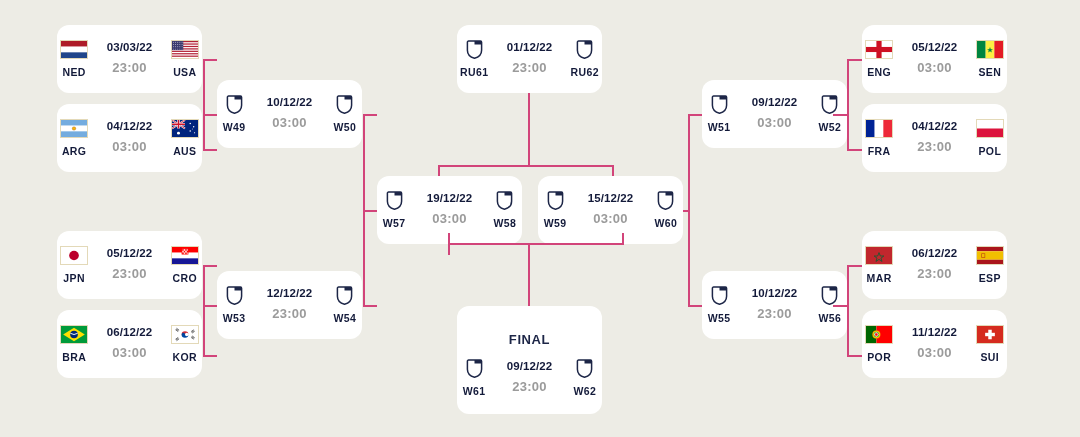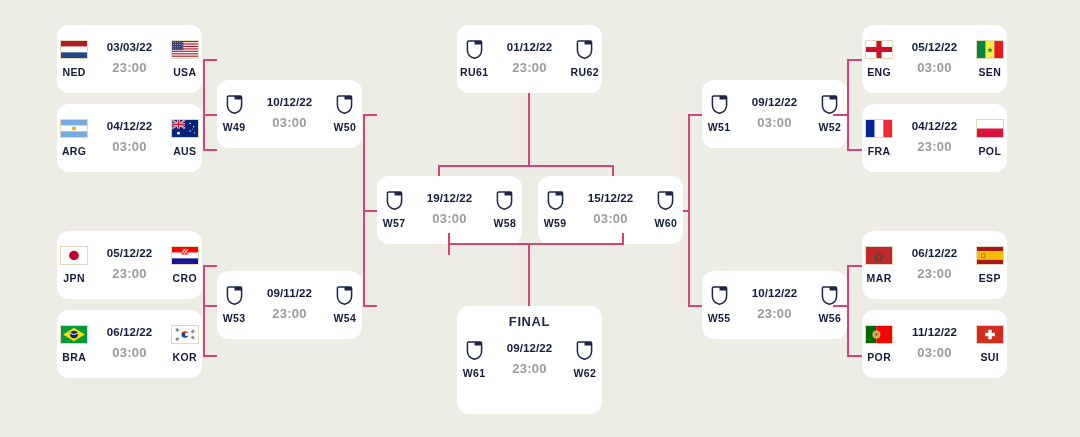--- a/index.html
+++ b/index.html
@@ -21,21 +21,21 @@
   .card{
     position:absolute;
     background:#ffffff;
     border-radius:12px;
     box-sizing:border-box;
     display:flex;
     flex-direction:column;
     align-items:center;
     justify-content:center;
   }
-  .card.final-card{justify-content:flex-start;padding-top:8px;}
+  .card.final-card{justify-content:flex-start;padding-top:26px;}
   .final-title{
     font-size:13px;font-weight:bold;color:#1d2647;
     letter-spacing:.6px;margin-bottom:12px;
   }
   .row{
     display:flex;align-items:flex-start;justify-content:center;
     gap:14px;width:100%;
   }
   .side{
     width:44px;display:flex;flex-direction:column;
@@ -347,21 +347,21 @@
       <span>
             <svg class="shield" viewBox="0 0 17 19" fill="none">
     <path d="M1.4 2.2 C1.4 1.6 1.9 1.1 2.5 1.1 L14.5 1.1 C15.1 1.1 15.6 1.6 15.6 2.2 L15.6 10.2 C15.6 14.6 12.4 17.2 8.5 18.2 C4.6 17.2 1.4 14.6 1.4 10.2 Z" stroke="#1d2647" stroke-width="1.5" stroke-linejoin="round" fill="none"></path>
     <path d="M15.6 5.0 L15.6 10.2 C15.6 14.6 12.4 17.2 8.5 18.2 L8.5 5.0 Z" fill="#1d2647" opacity="0"></path>
     <path d="M8.5 1.1 L14.5 1.1 C15.1 1.1 15.6 1.6 15.6 2.2 L15.6 4.4 L8.5 4.4 Z" fill="#1d2647"></path>
   </svg>
           </span>
       <span class="code">W53</span>
     </div>
       <div class="mid">
-        <span class="date">09/11/22</span>
+        <span class="date">12/12/22</span>
         <span class="time">23:00</span>
       </div>
       <div class="side">
       <span>
             <svg class="shield" viewBox="0 0 17 19" fill="none">
     <path d="M1.4 2.2 C1.4 1.6 1.9 1.1 2.5 1.1 L14.5 1.1 C15.1 1.1 15.6 1.6 15.6 2.2 L15.6 10.2 C15.6 14.6 12.4 17.2 8.5 18.2 C4.6 17.2 1.4 14.6 1.4 10.2 Z" stroke="#1d2647" stroke-width="1.5" stroke-linejoin="round" fill="none"></path>
     <path d="M15.6 5.0 L15.6 10.2 C15.6 14.6 12.4 17.2 8.5 18.2 L8.5 5.0 Z" fill="#1d2647" opacity="0"></path>
     <path d="M8.5 1.1 L14.5 1.1 C15.1 1.1 15.6 1.6 15.6 2.2 L15.6 4.4 L8.5 4.4 Z" fill="#1d2647"></path>
   </svg>
           </span>

